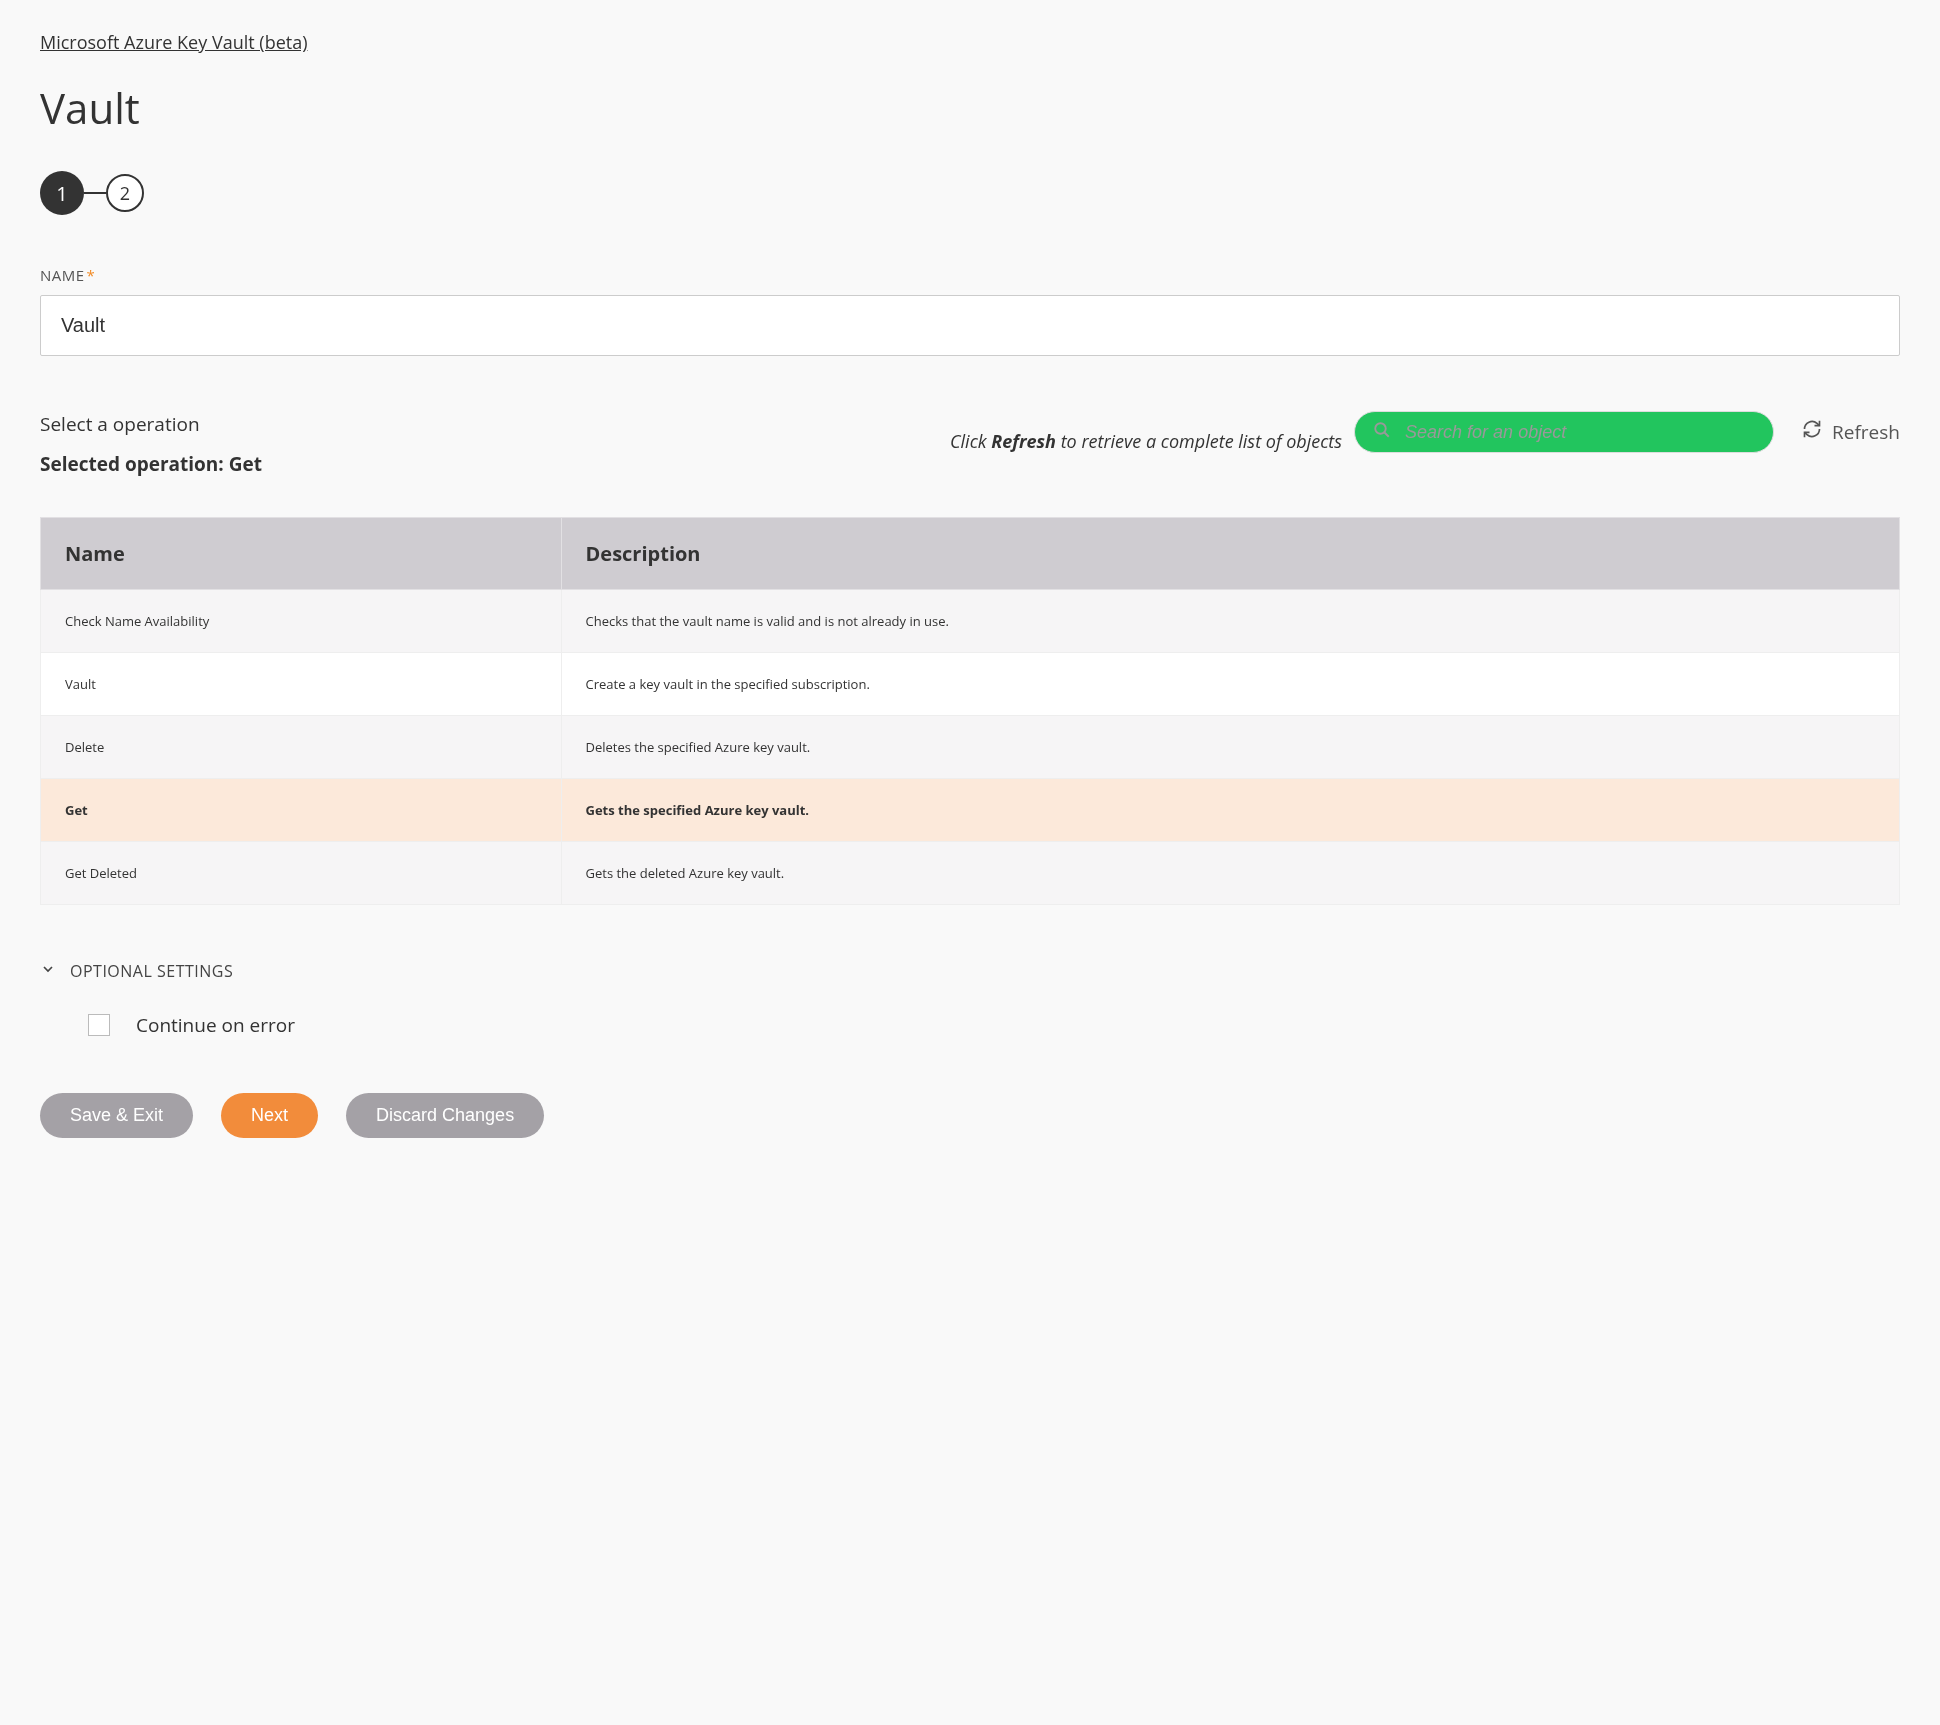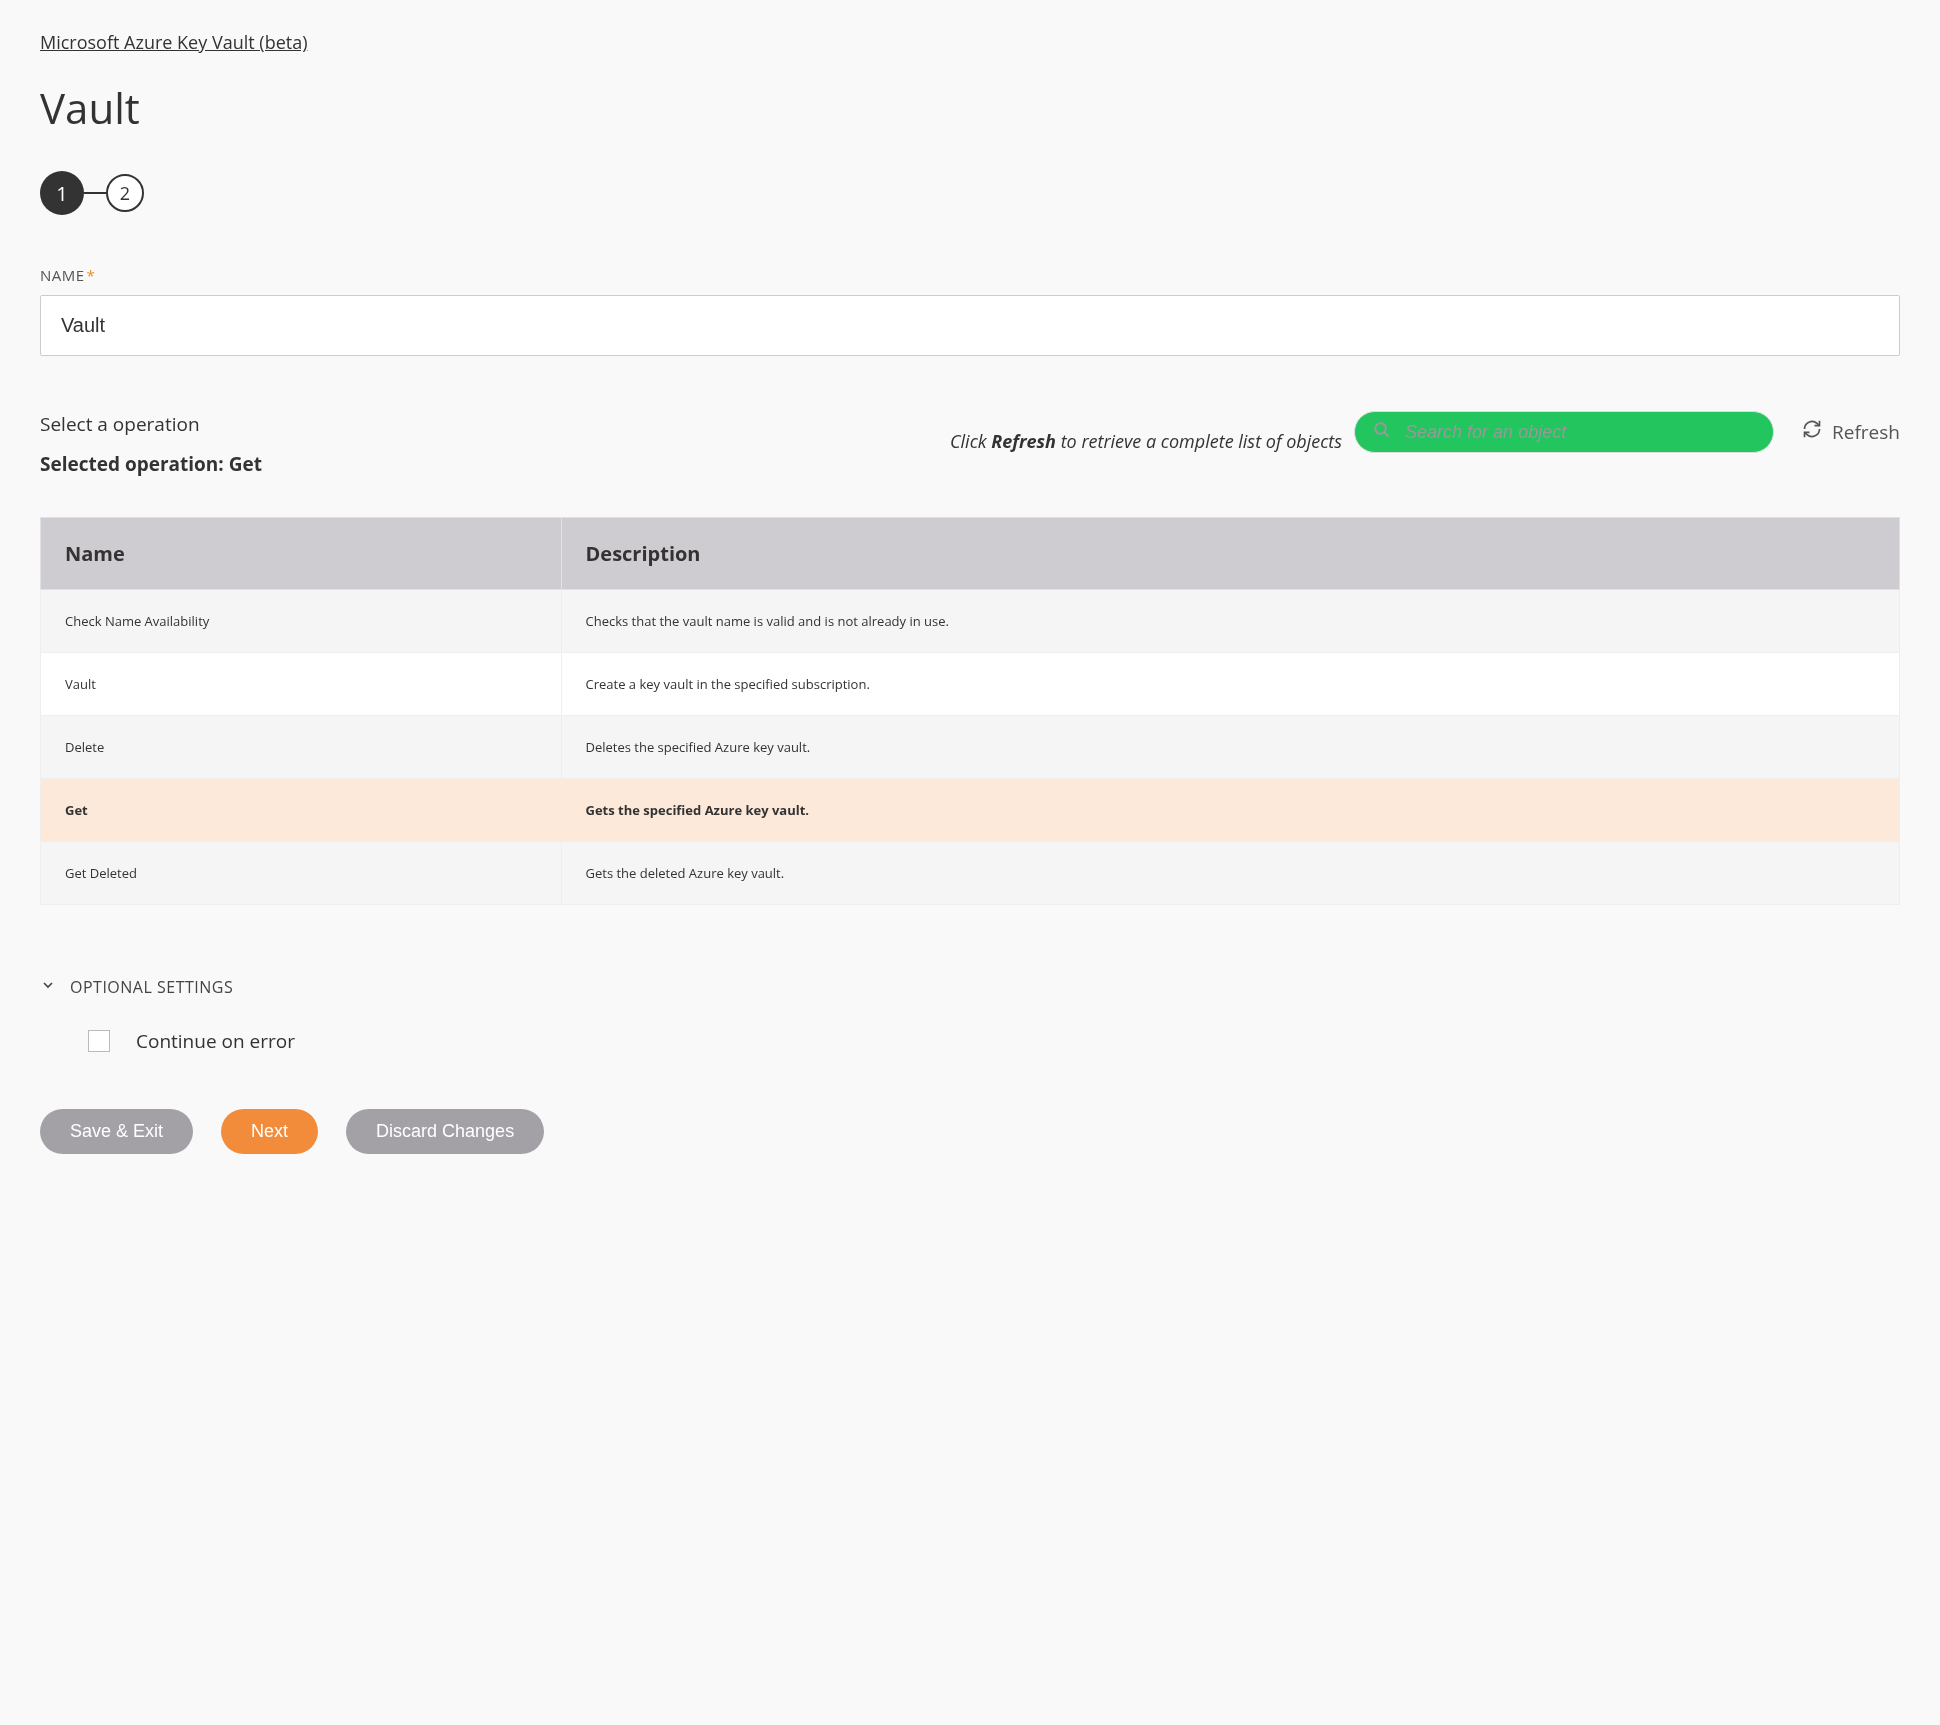--- a/index.html
+++ b/index.html
@@ -190,21 +190,21 @@
       background: #fff;
     }
     .op-table tbody tr.selected {
       background: #fce9da;
       font-weight: 700;
     }
     .col-name {
       width: 28%;
     }
     .optional-section {
-      margin-top: 71px;
+      margin-top: 55px;
     }
     .optional-toggle {
       display: flex;
       align-items: center;
       gap: 14px;
       cursor: pointer;
       font-size: 16px;
       letter-spacing: 0.5px;
       color: #444;
     }

